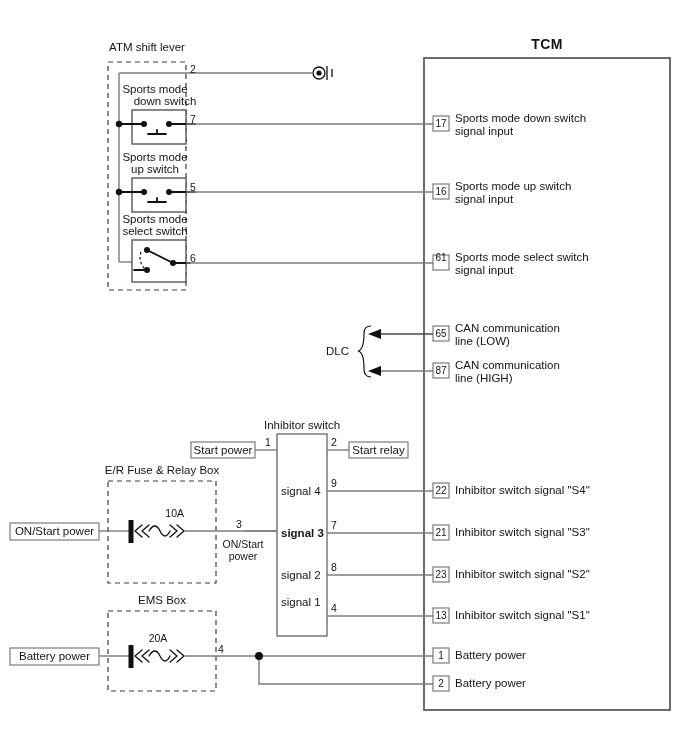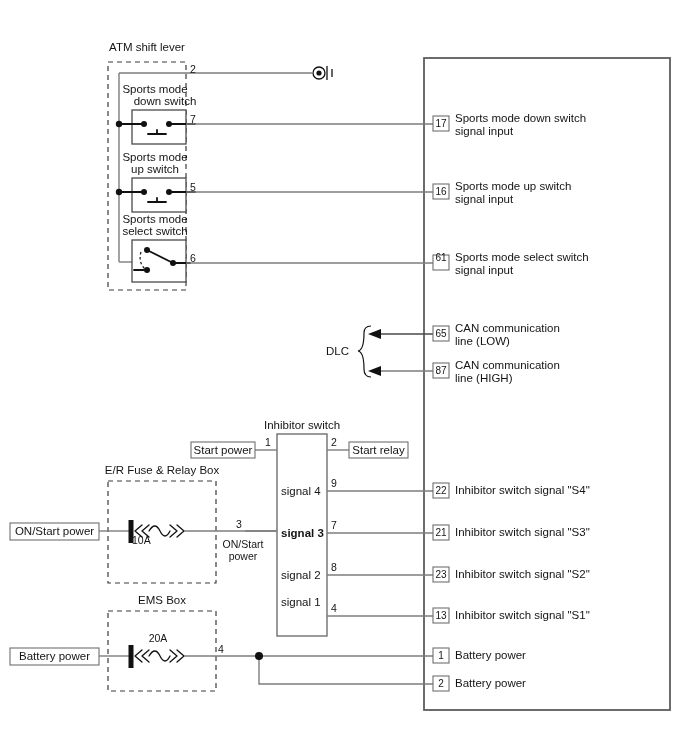--- a/index.html
+++ b/index.html
@@ -245,20 +245,21 @@
     <rect class="pinbox" x="433" y="363" width="16" height="15"></rect>
     <rect class="pinbox" x="433" y="483" width="16" height="15"></rect>
     <rect class="pinbox" x="433" y="525" width="16" height="15"></rect>
     <rect class="pinbox" x="433" y="567" width="16" height="15"></rect>
     <rect class="pinbox" x="433" y="608" width="16" height="15"></rect>
     <rect class="pinbox" x="433" y="648" width="16" height="15"></rect>
     <rect class="pinbox" x="433" y="676" width="16" height="15"></rect>
 
   </svg>
 
+  <div class="txt title" style="left:424px; top:38px; width:246px; text-align:center;">TCM</div>
 
   <div class="txt" style="left:108px; top:41px; width:78px; text-align:center;">ATM shift lever</div>
   <div class="txt pin" style="left:190px; top:63px;">2</div>
 
   <div class="txt" style="left:120px; top:83px; width:70px; text-align:center;">Sports mode</div>
   <div class="txt" style="left:120px; top:95px; width:70px; text-align:center;padding-left:10px;">down switch</div>
   <div class="txt pin" style="left:190px; top:113px;">7</div>
 
   <div class="txt" style="left:120px; top:151px; width:70px; text-align:center;">Sports mode</div>
   <div class="txt" style="left:120px; top:163px; width:70px; text-align:center;">up switch</div>
@@ -282,21 +283,21 @@
   <div class="txt" style="left:281px; top:527px;font-weight:bold;">signal 3</div>
   <div class="txt pin" style="left:331px; top:519px;">7</div>
 
   <div class="txt" style="left:281px; top:569px;">signal 2</div>
   <div class="txt pin" style="left:331px; top:561px;">8</div>
 
   <div class="txt" style="left:281px; top:596px;">signal 1</div>
   <div class="txt pin" style="left:331px; top:602px;">4</div>
 
   <div class="txt" style="left:100px; top:464px; width:124px; text-align:center;">E/R Fuse &amp; Relay Box</div>
-  <div class="txt small" style="left:132px; top:534px; width:52px; text-align:left;">10A</div>
+  <div class="txt small" style="left:132px; top:507px; width:52px; text-align:right;">10A</div>
   <div class="txt" style="left:10px; top:525px; width:89px; text-align:center;">ON/Start power</div>
   <div class="txt pin" style="left:236px; top:518px;">3</div>
   <div class="txt small" style="left:215px; top:538px; width:56px; text-align:center;">ON/Start</div>
   <div class="txt small" style="left:215px; top:550px; width:56px; text-align:center;">power</div>
 
   <div class="txt" style="left:110px; top:594px; width:104px; text-align:center;">EMS Box</div>
   <div class="txt small" style="left:132px; top:632px; width:52px; text-align:center;">20A</div>
   <div class="txt" style="left:10px; top:650px; width:89px; text-align:center;">Battery power</div>
   <div class="txt pin" style="left:218px; top:643px;">4</div>
 

